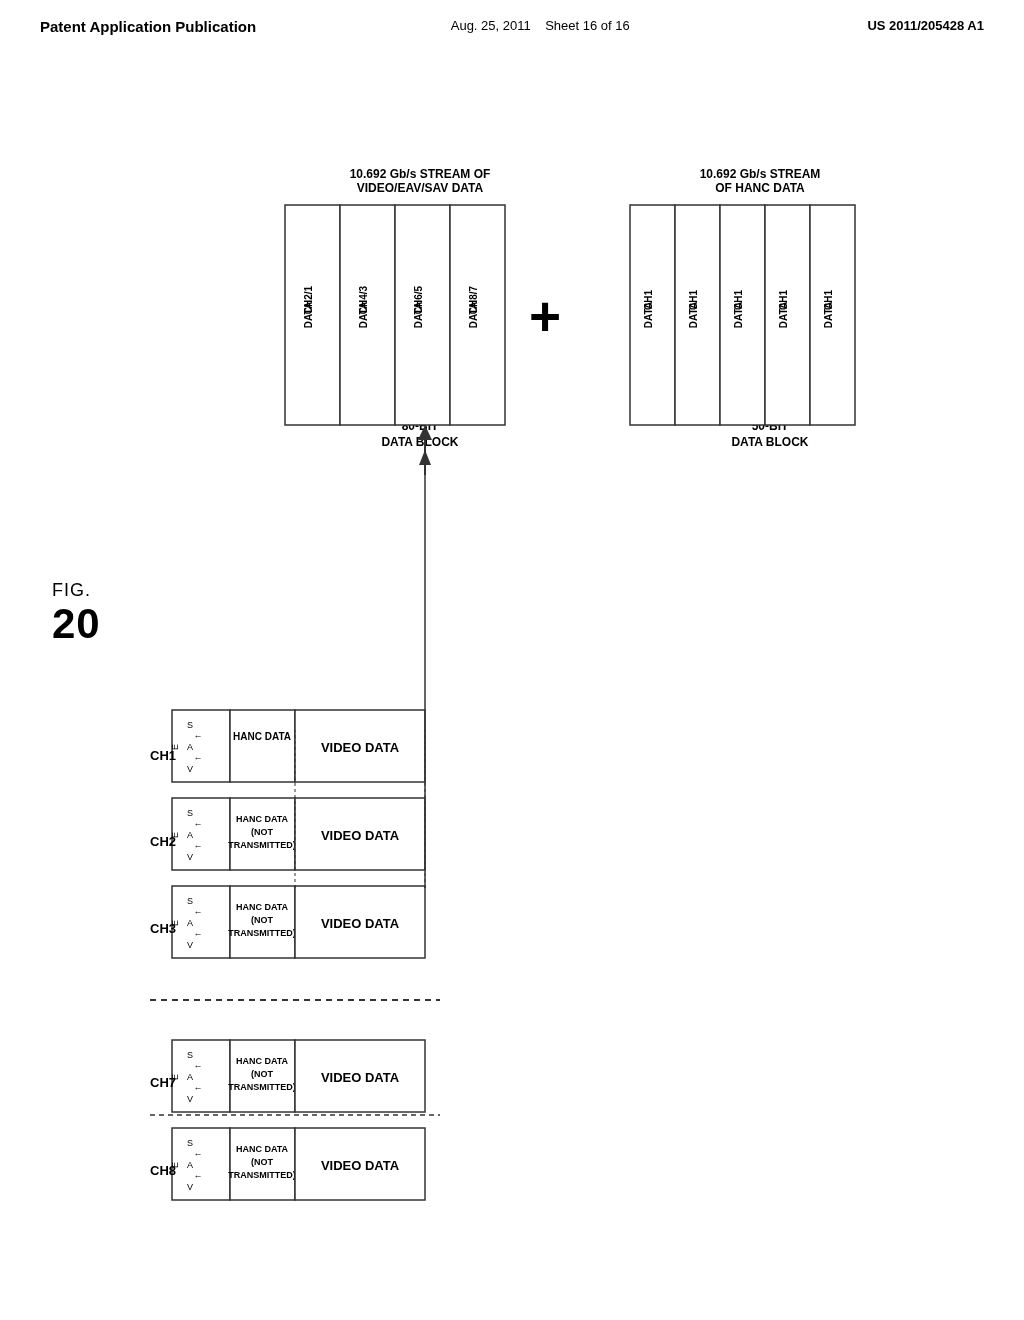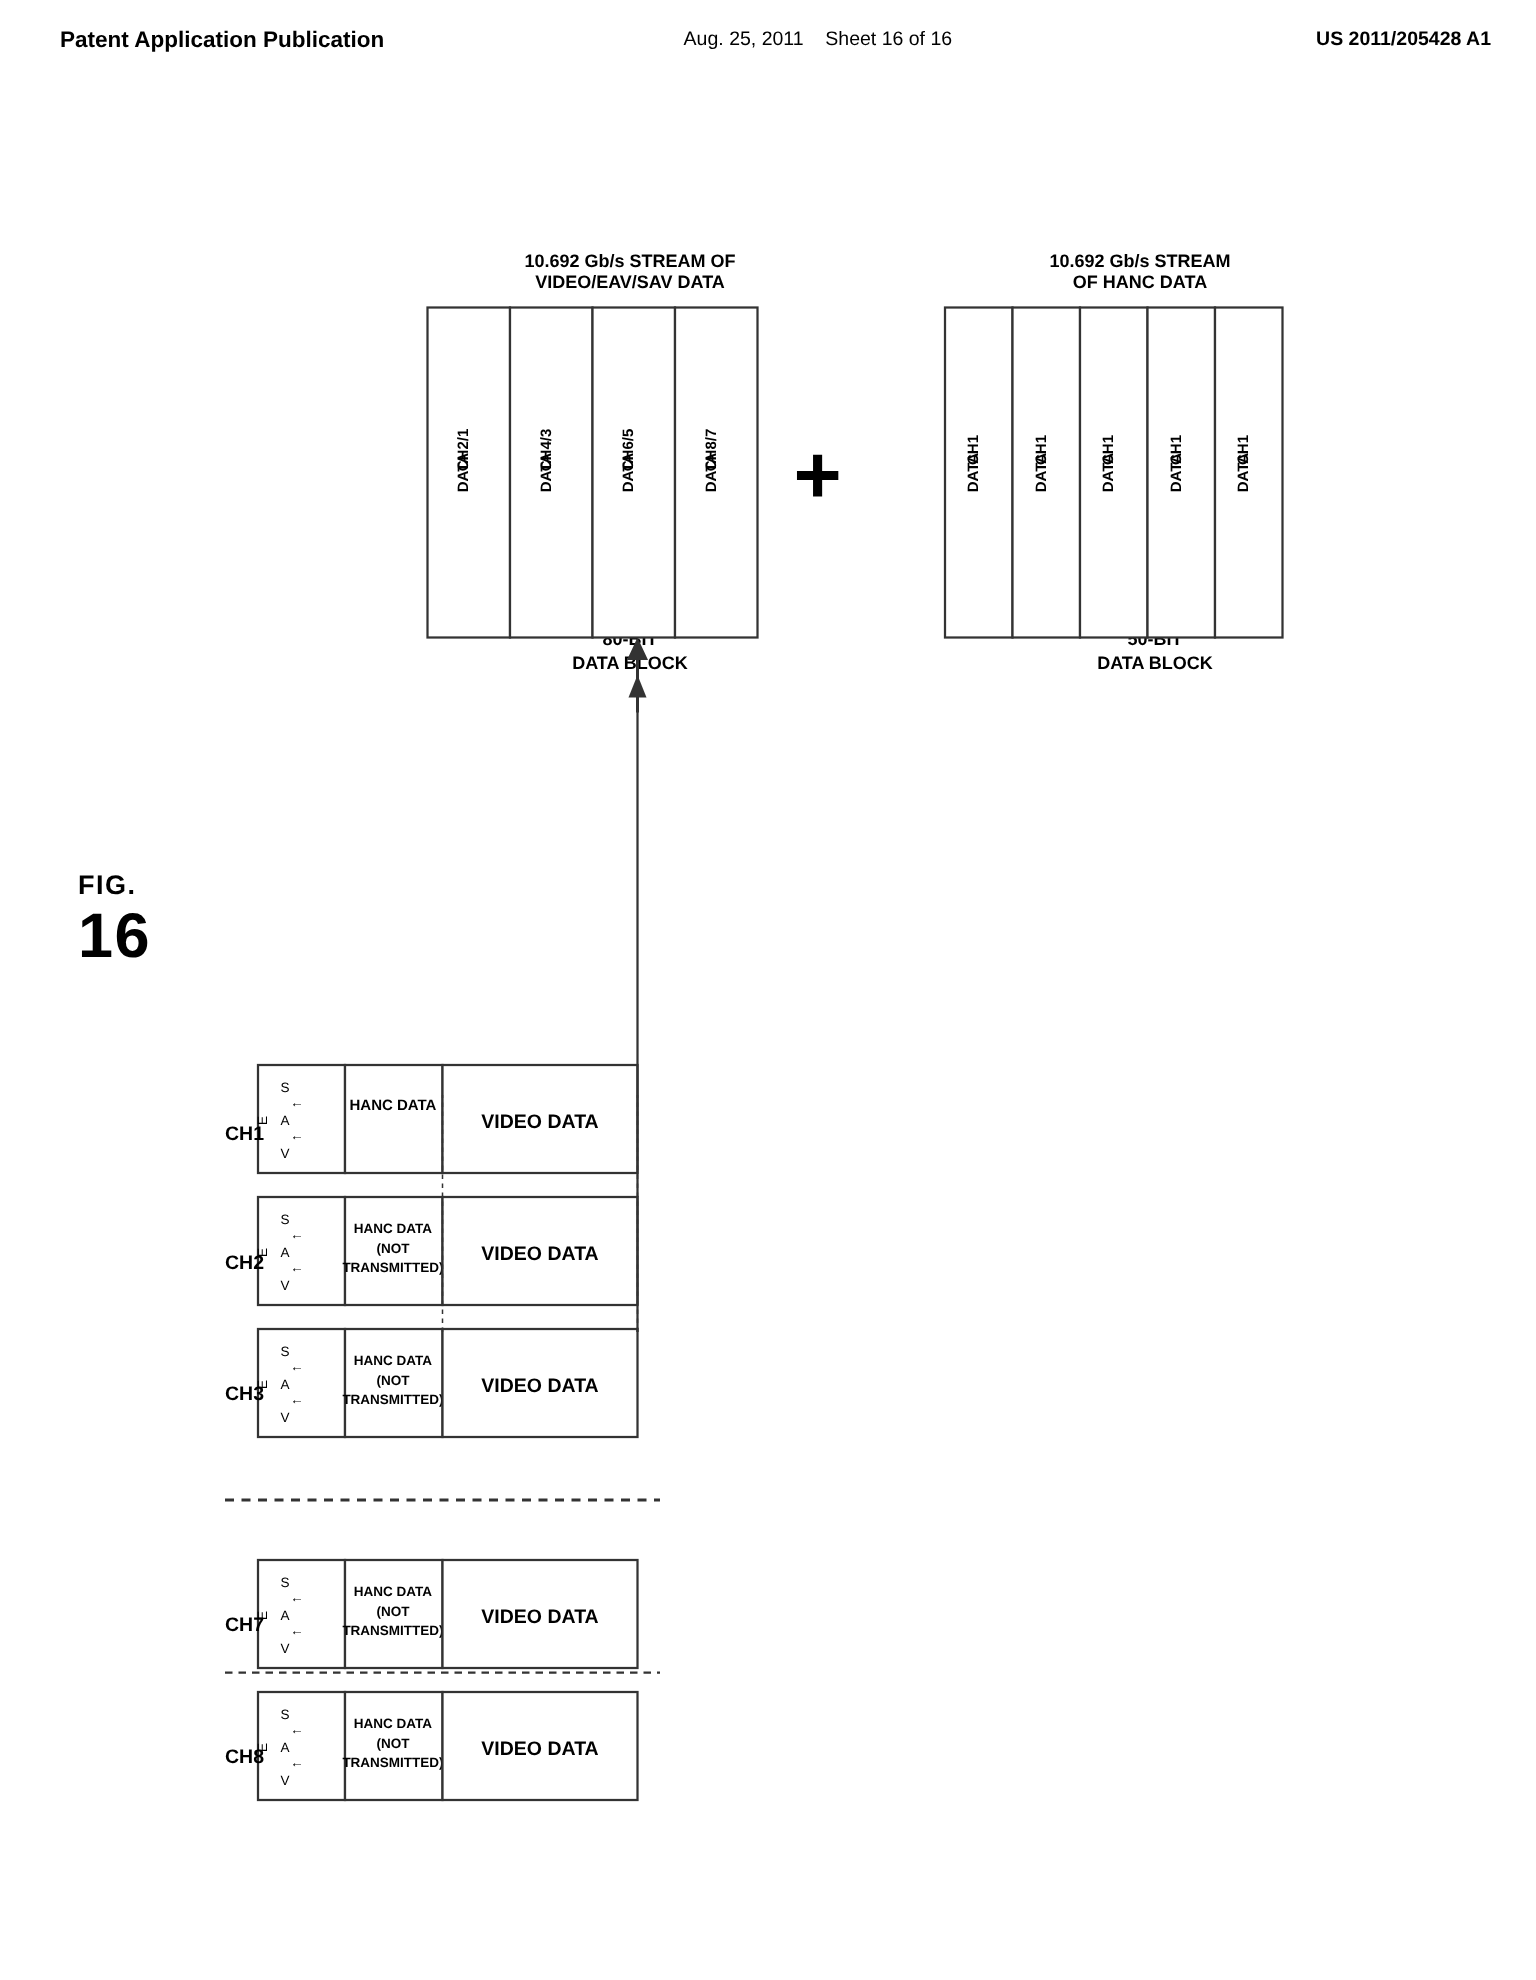--- a/index.html
+++ b/index.html
@@ -10,21 +10,21 @@
       min-height: 1320px;
       position: relative;
       overflow: hidden;
     }
 
     
     .header {
       display: flex;
       justify-content: space-between;
       align-items: flex-start;
-      padding: 18px 30px 0 40px;
+      padding: 18px 40px 0 40px;
       font-size: 14px;
     }
     .header-left { font-weight: bold; font-size: 15px; }
     .header-center { font-size: 13px; text-align: left; }
     .header-right { font-size: 13px; font-weight: bold; margin-left: 43px; }
 
     
     .fig-label {
       position: absolute;
       left: 52px;
@@ -42,22 +42,22 @@
 <div class="header">
   <div class="header-left">Patent Application Publication</div>
   <div class="header-center">
     <span>Aug. 25, 2011</span>&nbsp;&nbsp;&nbsp;
     <span>Sheet 16 of 16</span>
   </div>
   <div class="header-right">US 2011/205428 A1</div>
 </div>
 
 <div class="fig-label">
-  <div style="font-size:18px; font-weight:bold; margin-bottom:2px;">FIG.</div>
-  <div style="font-size:42px; font-weight:bold; line-height:1;">16</div>
+  <div style="font-size:18px; font-weight:normal; margin-bottom:2px;">FIG.</div>
+  <div style="font-size:42px; font-weight:bold; line-height:1;">20</div>
 </div>
 
 <svg style="position:absolute; left:130px; top:140px; width:860px; height:1130px;" viewBox="0 0 860 1130" xmlns="http://www.w3.org/2000/svg">
 
   <text x="290" y="38" font-size="12" font-weight="bold" text-anchor="middle" font-family="Arial">10.692 Gb/s STREAM OF</text>
   <text x="290" y="52" font-size="12" font-weight="bold" text-anchor="middle" font-family="Arial">VIDEO/EAV/SAV DATA</text>
 
   <text x="630" y="38" font-size="12" font-weight="bold" text-anchor="middle" font-family="Arial">10.692 Gb/s STREAM</text>
   <text x="630" y="52" font-size="12" font-weight="bold" text-anchor="middle" font-family="Arial">OF HANC DATA</text>
 

